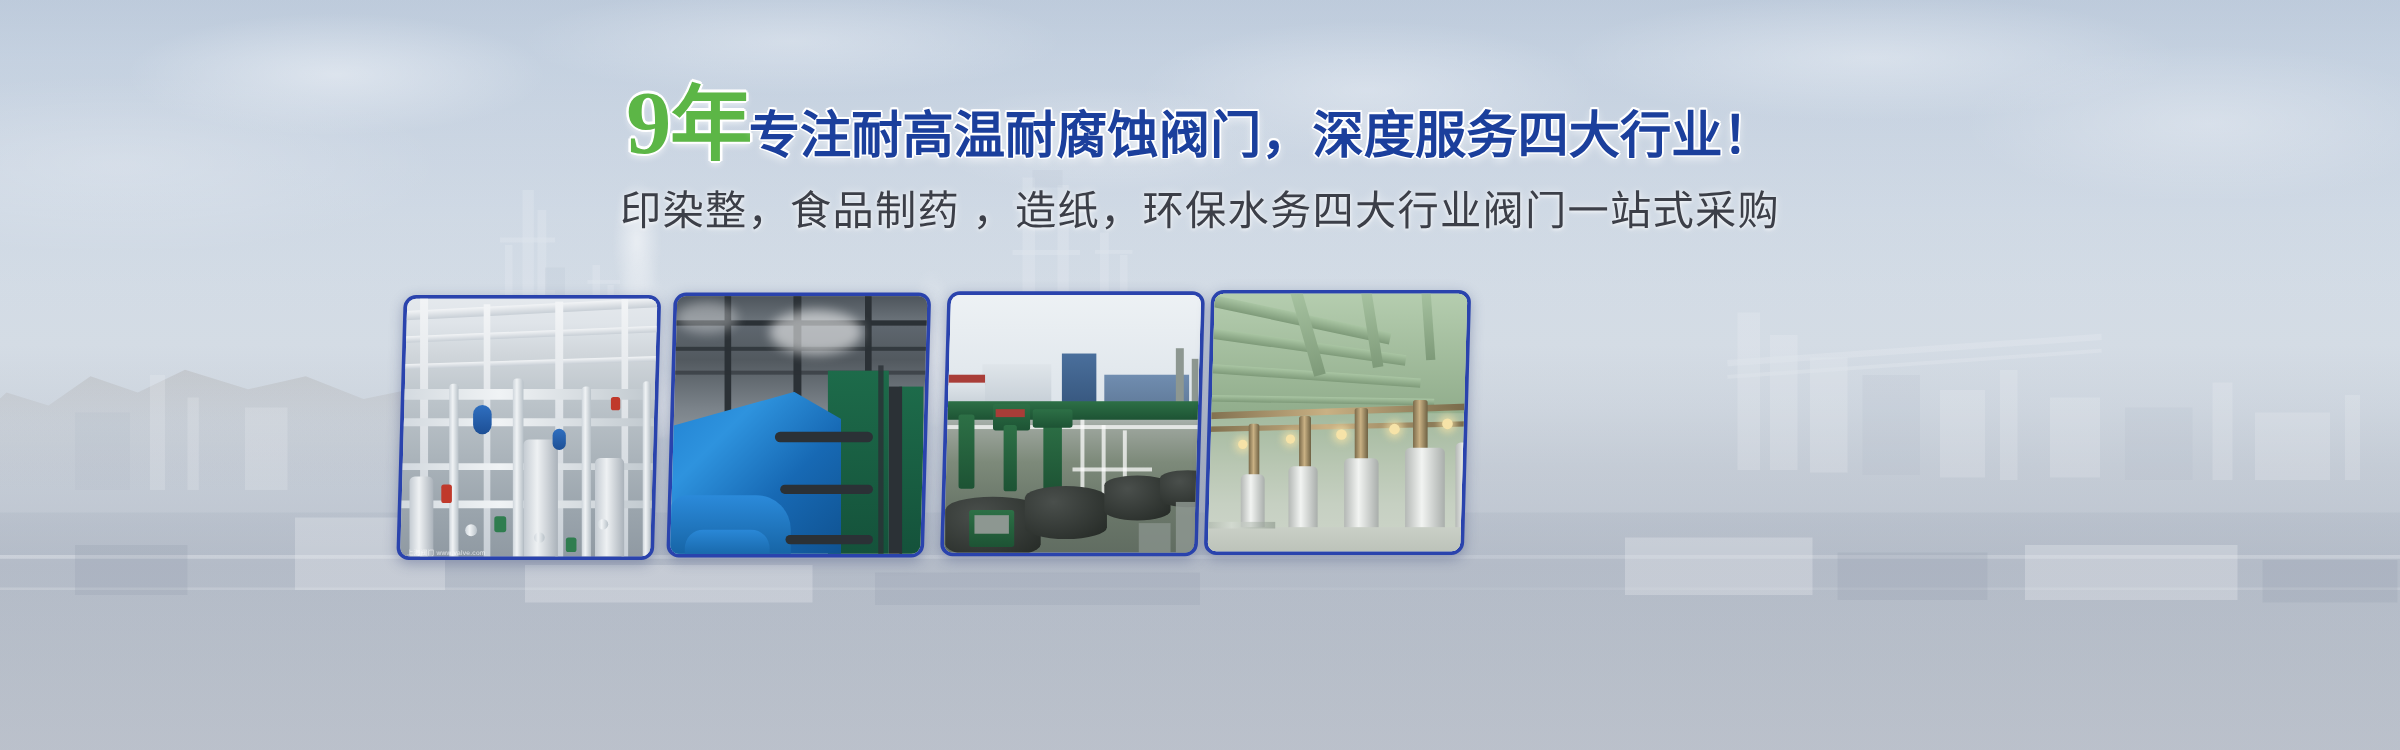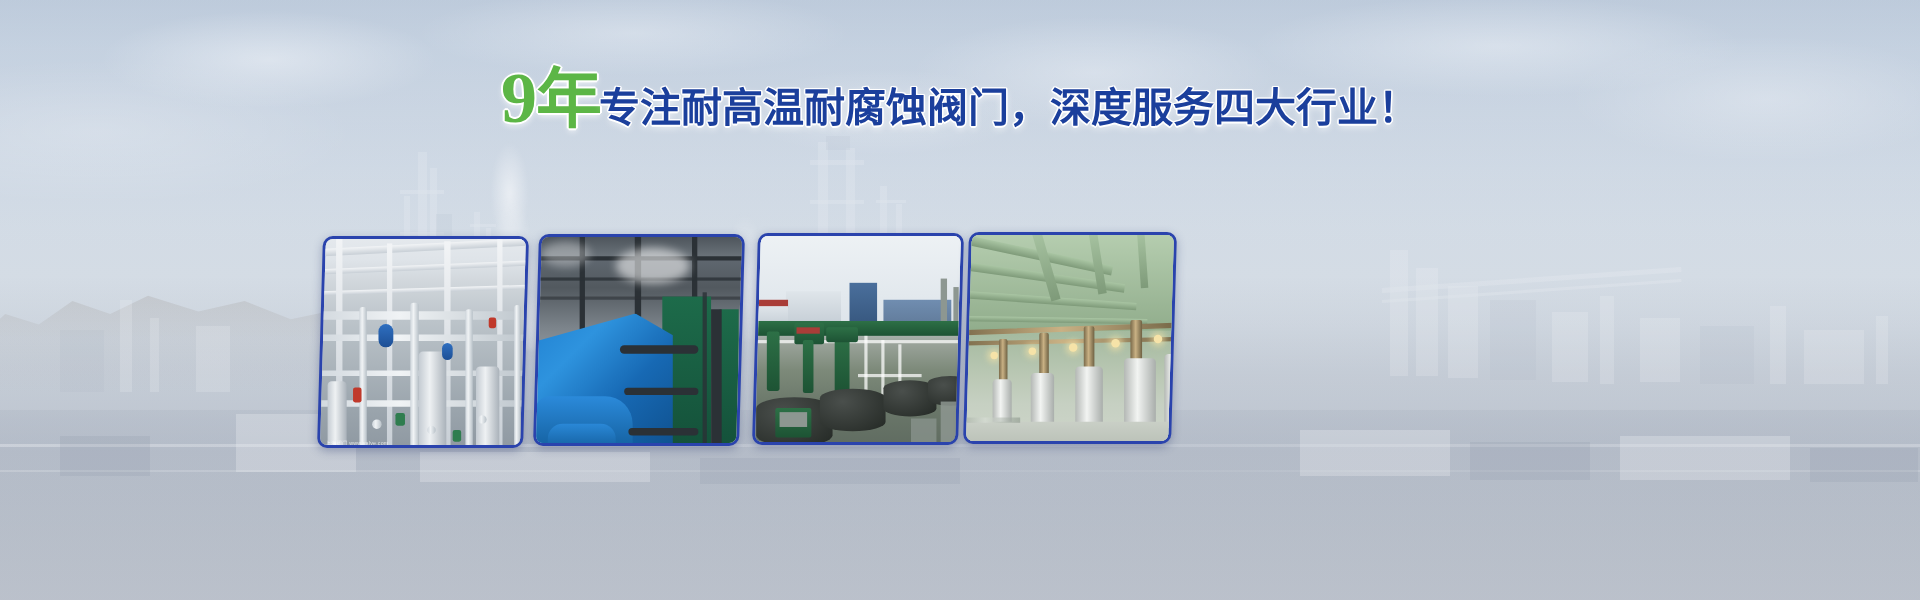--- a/index.html
+++ b/index.html
@@ -370,20 +370,21 @@
     <div class="bg-cityblock" style="position:absolute; left:420px; top:452px; width:230px; height:30px;"></div>
     <div class="bg-cityblock d" style="position:absolute; left:700px; top:458px; width:260px; height:26px;"></div>
   </div>
 
   <div class="bg-veil"></div>
 
   <div class="headline">
     <span class="years"><span class="num">9</span><span>年</span></span><span class="lead">专注耐高温耐腐蚀阀门，深度服务四大行业！</span>
   </div>
 
+  <div class="subhead">印染整，食品制药 ，造纸，环保水务四大行业阀门一站式采购</div>
 
   <div class="cards">
 
     <div class="card card-1">
       <div class="photo photo-1">
 
         <div class="p1-beam" style="left:-10px; top:10px; width:230px; height:7px; transform:rotate(-3deg);"></div>
         <div class="p1-beam" style="left:-10px; top:30px; width:230px; height:5px; transform:rotate(-2.4deg);"></div>
         <div class="p1-beam" style="left:-10px; top:52px; width:230px; height:4px; transform:rotate(-1.8deg);"></div>
         <div class="p1-beam" style="left:18px; top:4px; width:6px; height:200px;"></div>

